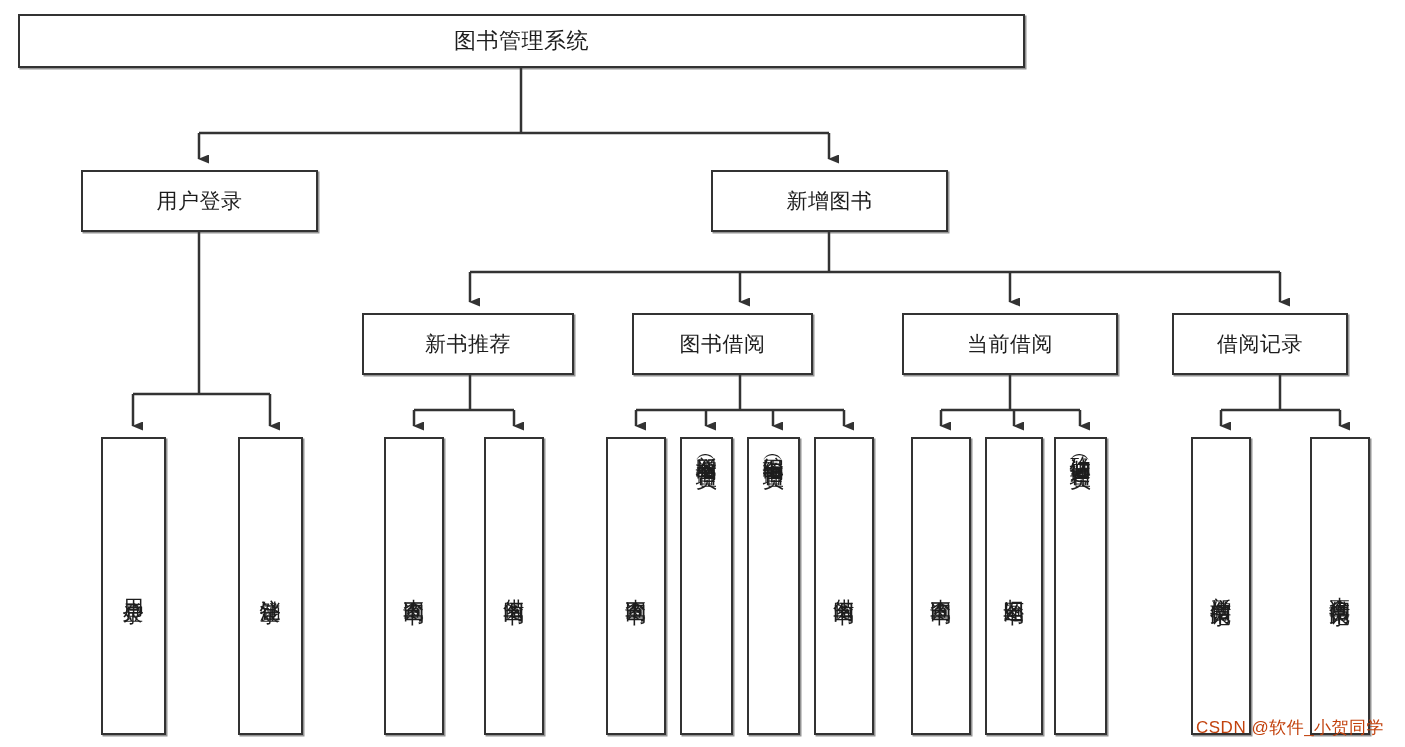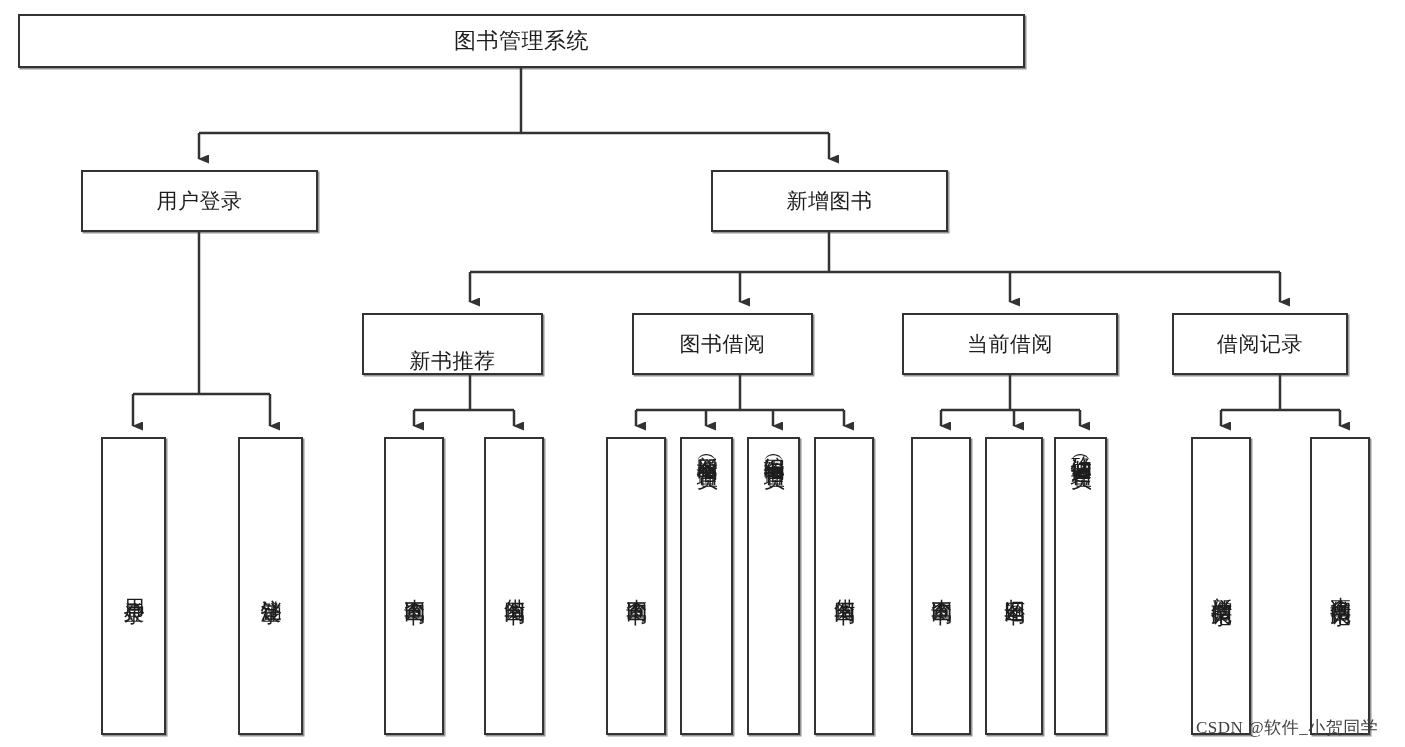--- a/index.html
+++ b/index.html
@@ -11,21 +11,20 @@
   body {
     font-family: "Liberation Sans", "DejaVu Sans", sans-serif;
     color: #1a1a1a;
   }
   #canvas {
     position: relative;
     width: 1405px;
     height: 747px;
     background: #ffffff;
     overflow: hidden;
-    font-family: Liberation Serif, serif;
   }
   #edges {
     position: absolute;
     left: 0;
     top: 0;
     width: 1405px;
     height: 747px;
     pointer-events: none;
   }
   .node {
@@ -61,21 +60,21 @@
     letter-spacing: 2px;
     white-space: normal;
     max-height: 100%;
   }
   .node.leaf.center-v {
     align-items: center;
   }
   .watermark {
     position: absolute;
     font-size: 17px;
-    color: #404040;
+    color: #c2410c;
     white-space: nowrap;
     z-index: 5;
     letter-spacing: 0.5px;
   }
 </style>
 </head>
 <body>
 
 <div id="canvas">
 
@@ -126,21 +125,21 @@
     <span class="label">图书管理系统</span>
   </div>
 
   <div class="node lvl1" style="left: 81px; top: 170px; width: 237px; height: 62px;">
     <span class="label">用户登录</span>
   </div>
   <div class="node lvl1" style="left: 711px; top: 170px; width: 237px; height: 62px;">
     <span class="label">新增图书</span>
   </div>
 
-  <div class="node lvl2" style="left: 362px; top: 313px; width: 181px; height: 62px; align-items: flex-end;">
+  <div class="node lvl2" style="left: 362px; top: 313px; width: 212px; height: 62px;">
     <span class="label">新书推荐</span>
   </div>
   <div class="node lvl2" style="left: 632px; top: 313px; width: 181px; height: 62px;">
     <span class="label">图书借阅</span>
   </div>
   <div class="node lvl2" style="left: 902px; top: 313px; width: 216px; height: 62px;">
     <span class="label">当前借阅</span>
   </div>
   <div class="node lvl2" style="left: 1172px; top: 313px; width: 176px; height: 62px;">
     <span class="label">借阅记录</span>

